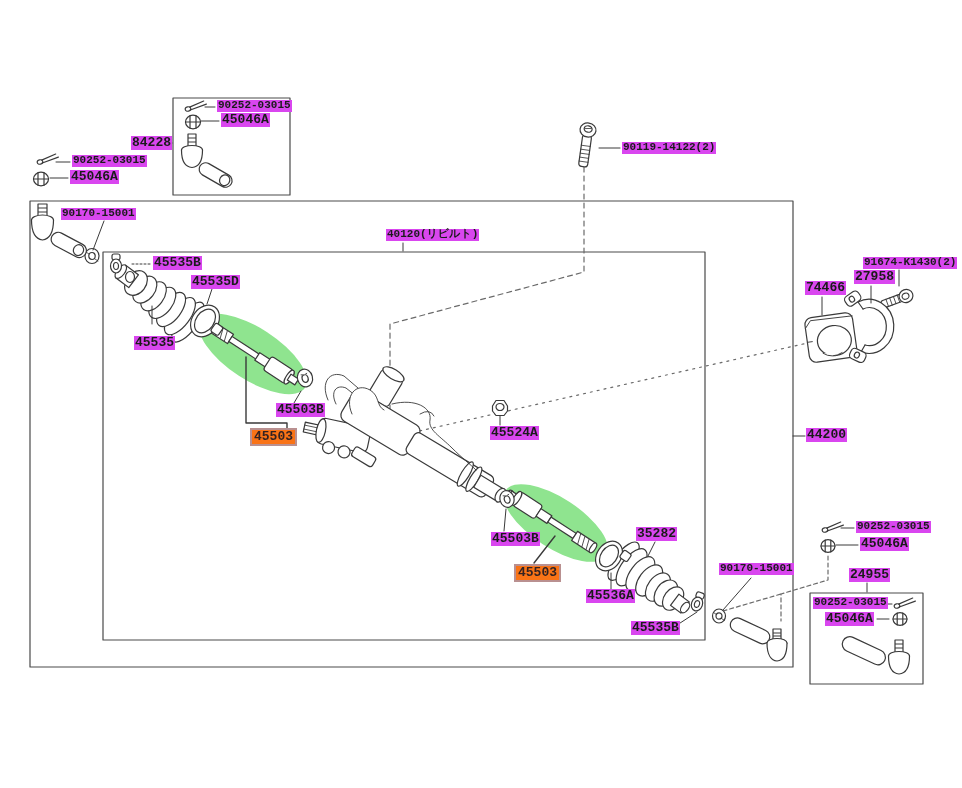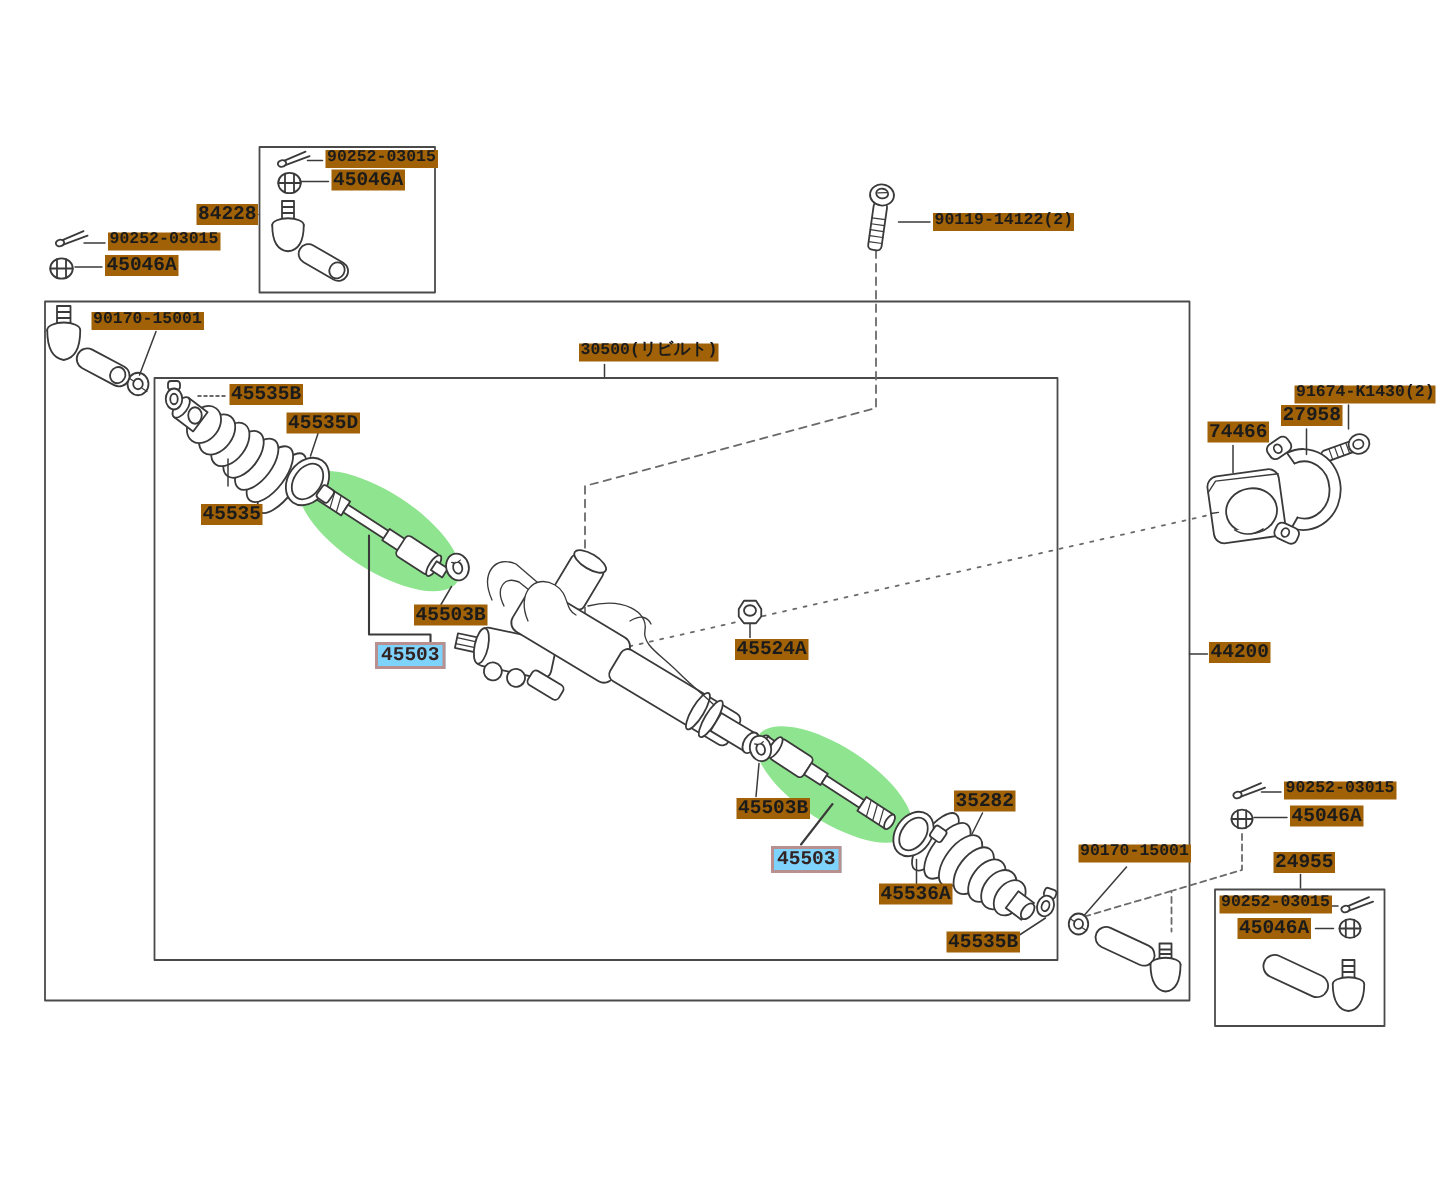--- a/index.html
+++ b/index.html
@@ -1,22 +1,22 @@
 <!DOCTYPE html>
 <html><head>
 <meta charset="utf-8">
 <style>
   html,body{margin:0;padding:0;background:#fff;}
   .stage{position:relative;width:962px;height:788px;background:#ffffff;overflow:hidden;
          font-family:"Liberation Mono","DejaVu Sans Mono",monospace;}
   .stage svg{position:absolute;left:0;top:0;}
-  .lbl{position:absolute;background:#a16207;color:#1b1b1b;font-weight:bold;
+  .lbl{position:absolute;background:#d946ef;color:#1b1b1b;font-weight:bold;
        font-size:13px;line-height:1.05;padding:0 1px;white-space:nowrap;}
   .xs{font-size:11px;}
-  .hl{background:#7dd3fc;border:2px solid #b99090;color:#332222;padding:0 2px;}
+  .hl{background:#f97316;border:2px solid #b99090;color:#332222;padding:0 2px;}
 </style>
 </head>
 <body>
 
 <div class="stage">
 
 <svg width="962" height="788" viewBox="0 0 962 788">
   <g stroke="#3a3a3a" stroke-width="1.2" fill="none" stroke-linecap="round" stroke-linejoin="round">
 
     <g stroke="#4a4a4a">
@@ -354,21 +354,21 @@
   </g>
 </svg>
 
 <div class="lbl xs" style="left:72px;top:155px">90252-03015</div>
 <div class="lbl" style="left:70px;top:170px">45046A</div>
 <div class="lbl" style="left:131px;top:136px">84228</div>
 <div class="lbl xs" style="left:217px;top:100px">90252-03015</div>
 <div class="lbl" style="left:221px;top:113px">45046A</div>
 <div class="lbl xs" style="left:622px;top:142px">90119-14122(2)</div>
 <div class="lbl xs" style="left:61px;top:208px">90170-15001</div>
-<div class="lbl xs" style="left:386px;top:229px">30500(リビルト)</div>
+<div class="lbl xs" style="left:386px;top:229px">40120(リビルト)</div>
 <div class="lbl" style="left:153px;top:256px">45535B</div>
 <div class="lbl" style="left:191px;top:275px">45535D</div>
 <div class="lbl" style="left:134px;top:336px">45535</div>
 <div class="lbl" style="left:276px;top:403px">45503B</div>
 <div class="lbl hl" style="left:250px;top:428px">45503</div>
 <div class="lbl" style="left:490px;top:426px">45524A</div>
 <div class="lbl" style="left:491px;top:532px">45503B</div>
 <div class="lbl hl" style="left:514px;top:564px">45503</div>
 <div class="lbl" style="left:636px;top:527px">35282</div>
 <div class="lbl" style="left:586px;top:589px">45536A</div>

